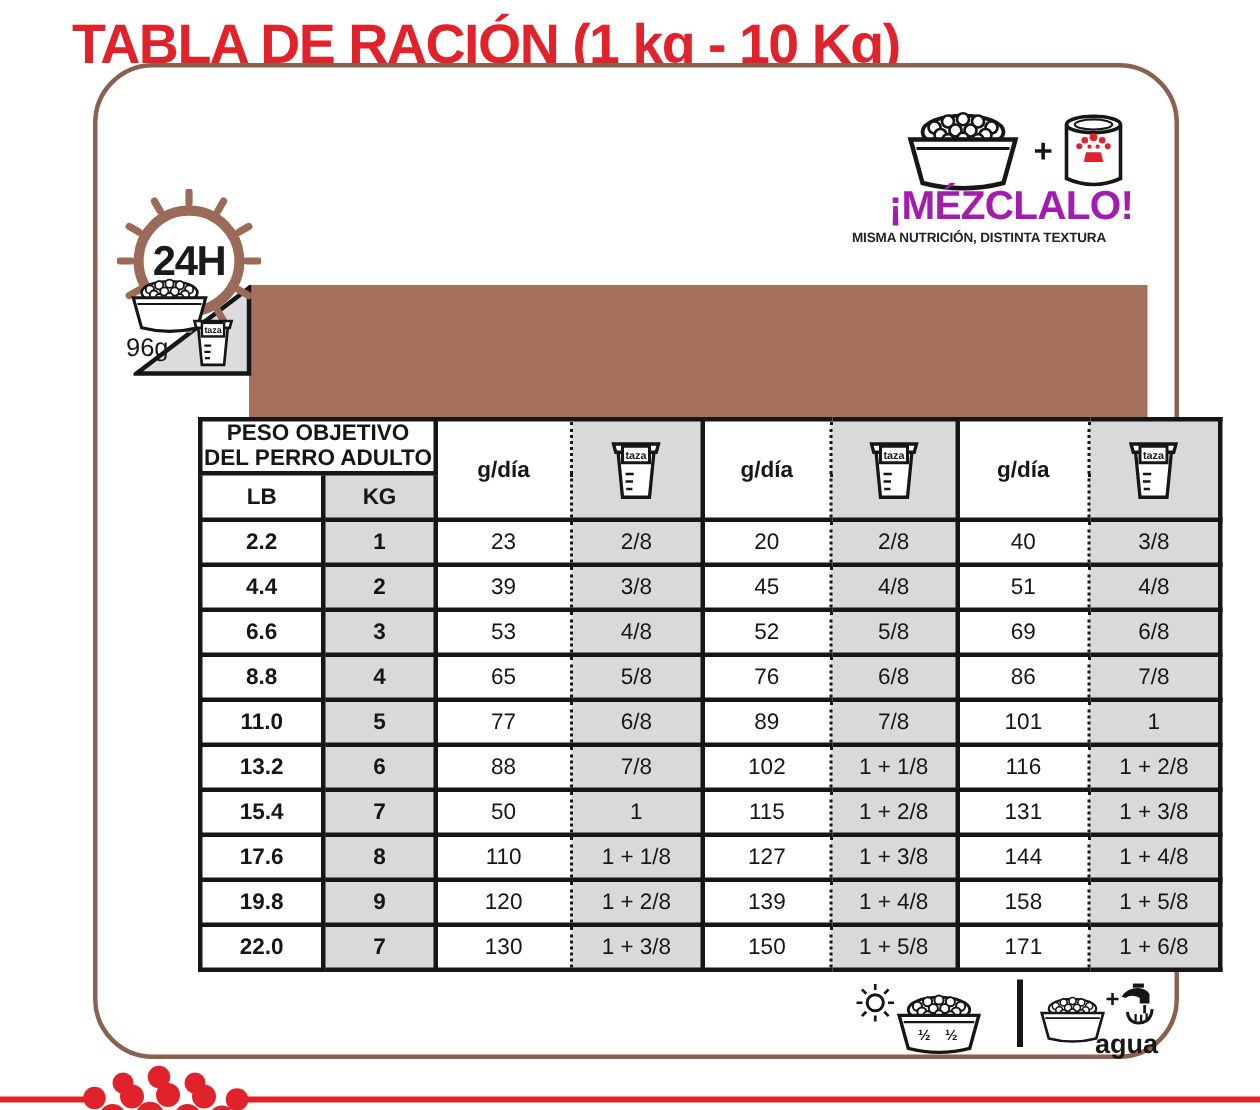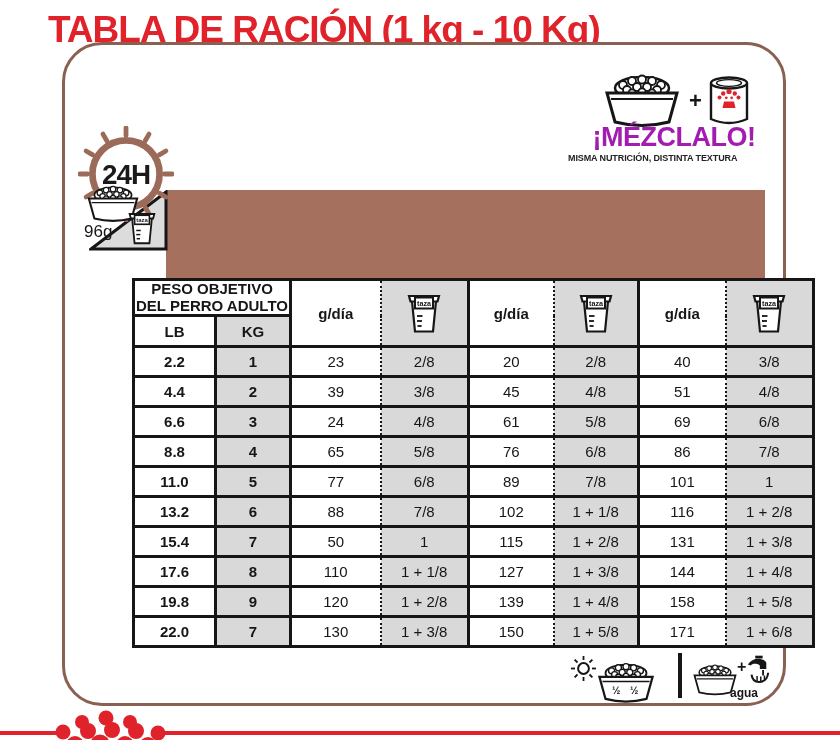--- a/index.html
+++ b/index.html
@@ -55,21 +55,21 @@
   .sun{position:absolute;left:9px;top:7px;width:27px;height:27px;}
   .meal-bowl{position:absolute;left:33px;top:13px;width:64px;height:44px;}
   .half{position:absolute;font-size:10px;font-weight:bold;top:37px;}
   .half.am{left:51px;} .half.pm{left:69px;}
   .moon{position:absolute;left:92px;top:9px;width:18px;height:22px;}
   .vdiv{position:absolute;left:678px;top:653px;width:4px;height:45px;background:#161616;}
   .water{position:absolute;left:690px;top:650px;width:78px;height:52px;}
   .water-bowl{position:absolute;left:0px;top:13px;width:50px;height:34px;}
   .water-plus{position:absolute;left:47px;top:8px;font-size:16px;font-weight:bold;}
   .faucet{position:absolute;left:56px;top:4px;width:24px;height:32px;}
-  .agua{position:absolute;left:40px;top:36px;width:38px;text-align:left;font-size:12px;font-weight:bold;}
+  .agua{position:absolute;left:40px;top:36px;width:38px;text-align:center;font-size:18px;font-weight:bold;}
 
   
   .fline{position:absolute;top:731px;height:4px;background:#e0232b;}
   .fline.l{left:0;width:56px;}
   .fline.r{left:158px;width:682px;}
   .crown-dots{position:absolute;left:48px;top:698px;width:120px;height:60px;}
 </style>
 </head>
 <body>
 
@@ -266,23 +266,23 @@
         <td class="ndr">39</td>
         <td class="gray dl">3/8</td>
         <td class="ndr">45</td>
         <td class="gray dl">4/8</td>
         <td class="ndr">51</td>
         <td class="gray dl">4/8</td>
       </tr>
       <tr>
         <td class="b">6.6</td>
         <td class="gray b">3</td>
-        <td class="ndr">24</td>
+        <td class="ndr">53</td>
         <td class="gray dl">4/8</td>
-        <td class="ndr">61</td>
+        <td class="ndr">52</td>
         <td class="gray dl">5/8</td>
         <td class="ndr">69</td>
         <td class="gray dl">6/8</td>
       </tr>
       <tr>
         <td class="b">8.8</td>
         <td class="gray b">4</td>
         <td class="ndr">65</td>
         <td class="gray dl">5/8</td>
         <td class="ndr">76</td>

